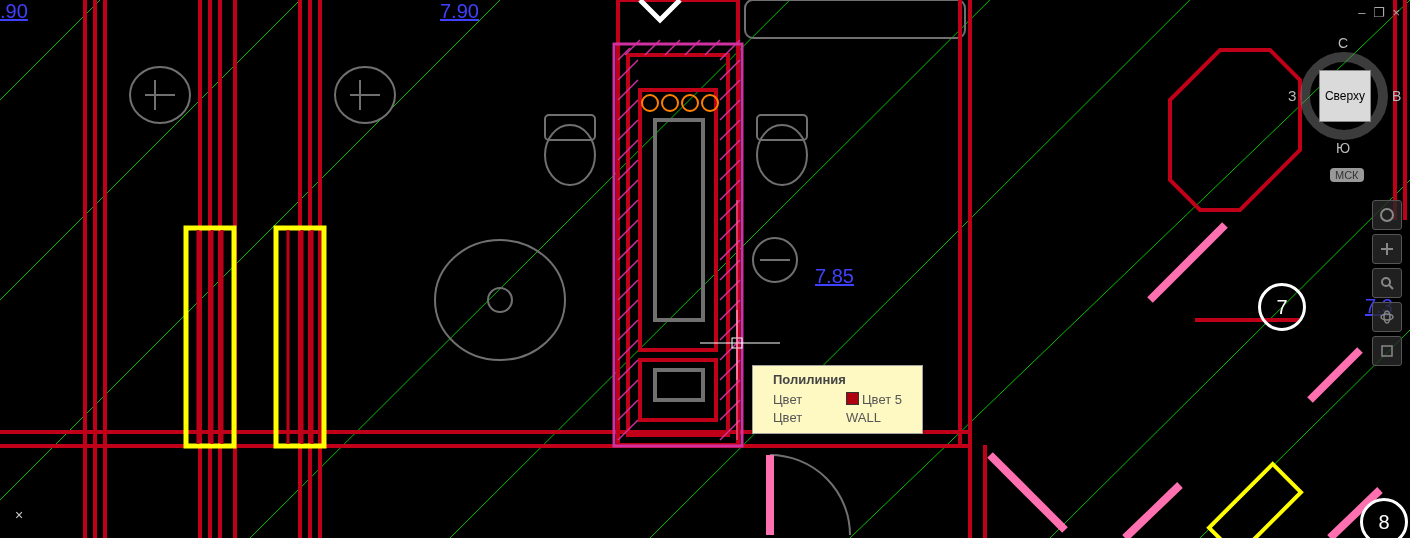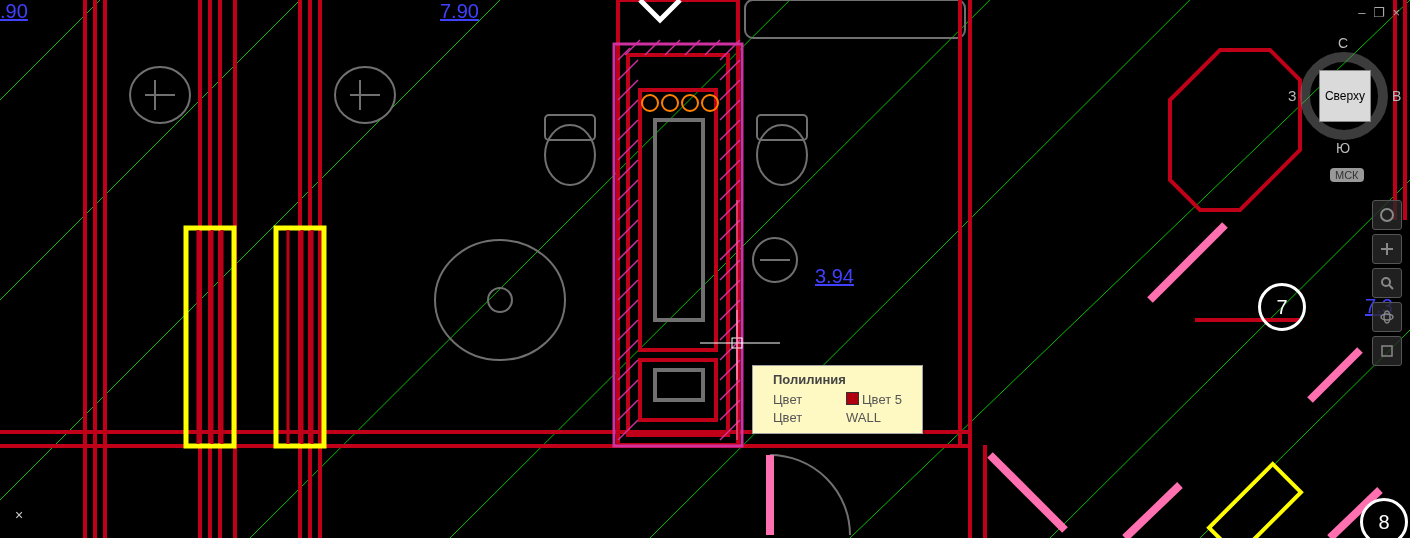--- a/index.html
+++ b/index.html
@@ -280,21 +280,21 @@
     <line x1="700" y1="343" x2="780" y2="343"></line>
     <line x1="737" y1="310" x2="737" y2="380"></line>
     <rect x="732" y="338" width="10" height="10" fill="none"></rect>
   </g>
 
   <line x1="737" y1="200" x2="737" y2="440" stroke="#ff70b0" stroke-width="1"></line>
 </svg>
 
 <div class="dim-text underline" style="left:0px; top:0px;">.90</div>
 <div class="dim-text underline" style="left:440px; top:0px;">7.90</div>
-<div class="dim-text underline" style="left:815px; top:265px;">3.94</div>
+<div class="dim-text underline" style="left:815px; top:265px;">7.85</div>
 <div class="dim-text underline" style="left:1365px; top:275px;margin-top:20px;">7.3</div>
 
 <div class="circle-label" style="left:1258px; top:283px;">7</div>
 <div class="circle-label" style="left:1360px; top:498px;">8</div>
 
 <div class="tooltip" style="left:752px; top:365px;">
   <div class="title">Полилиния</div>
   <div class="row">
     <span class="label">Цвет</span>
     <span><span class="swatch"></span><span>Цвет 5</span></span>

